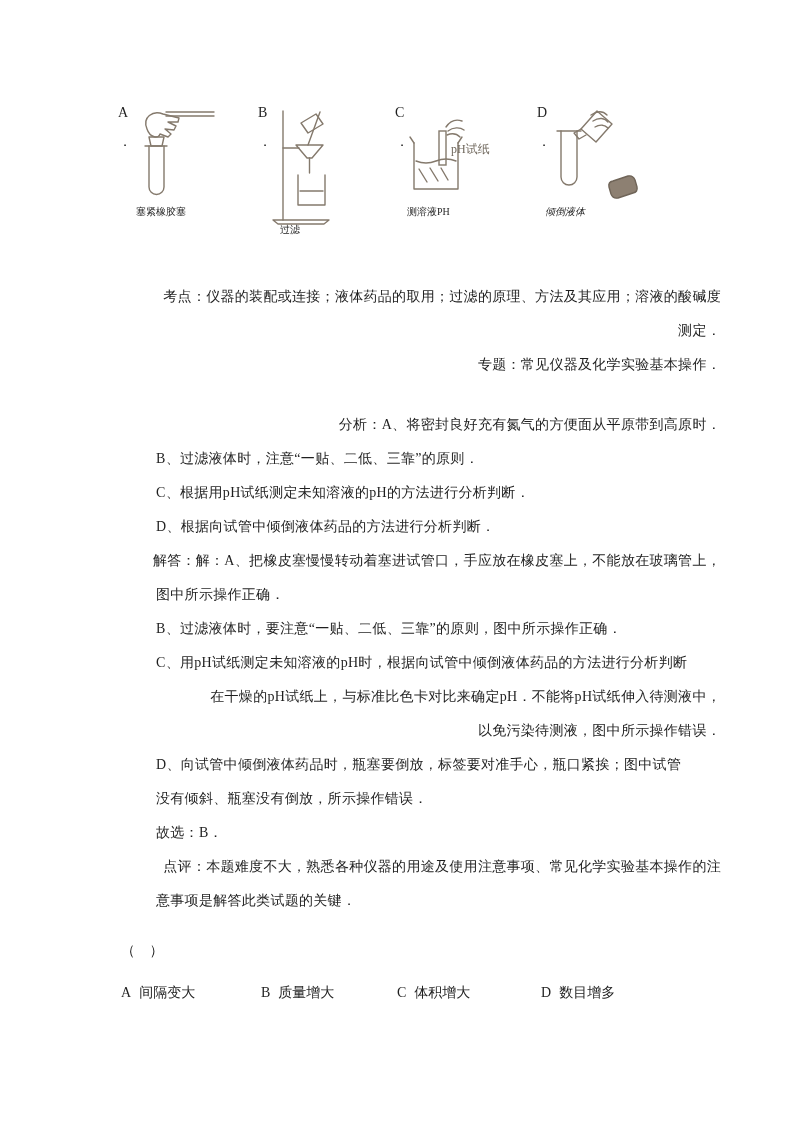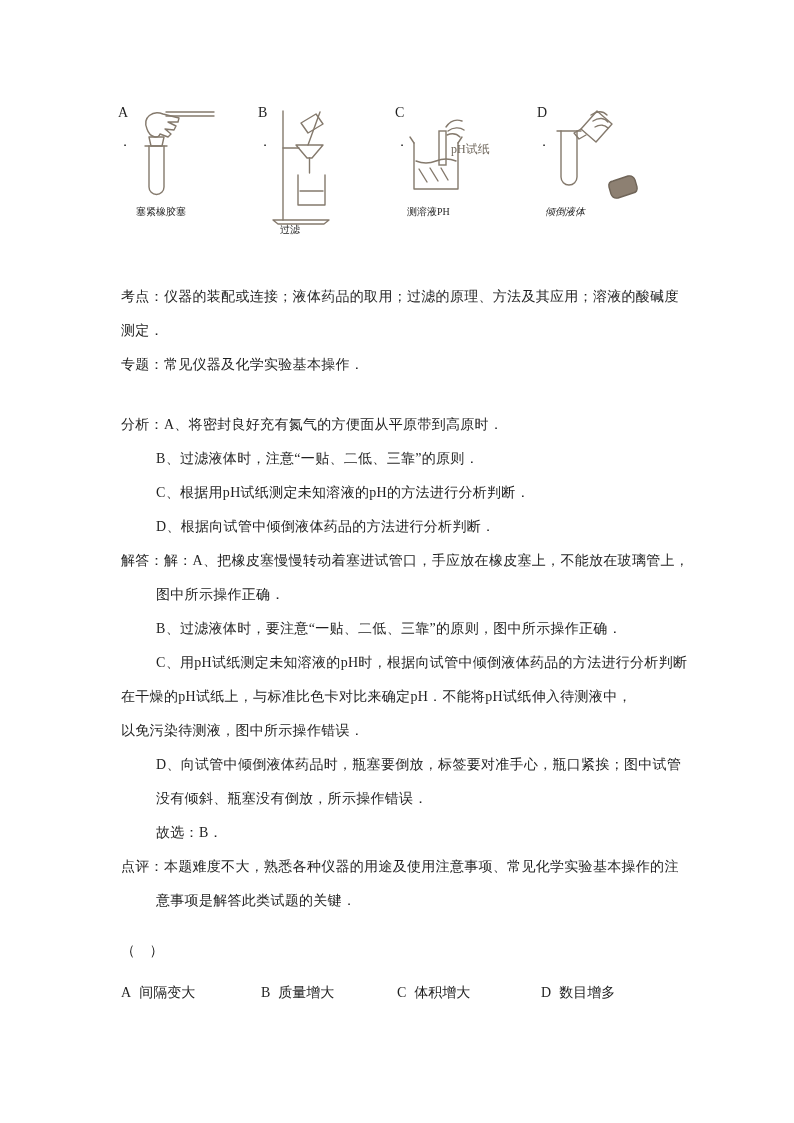--- a/index.html
+++ b/index.html
@@ -32,21 +32,21 @@
   .cap-c { left: 12px; top: 102px; }
   .cap-d { left: 8px;  top: 102px; font-style: italic; }
   .ph-label { position: absolute; left: 56px; top: 38px; font-size: 12px; color: #6f675c; white-space: nowrap; }
 
   
   .content { position: absolute; left: 121px; top: 280px; width: 600px; }
   .line {
     font-size: 14px; line-height: 34px; white-space: nowrap;
     letter-spacing: 0.3px;
   }
-  .ind0 { margin-left: 0; }
+  .ind0 { margin-left: 0; text-align: right; }
   .ind1 { margin-left: 35px; }
   .gap-before { margin-top: 26px; }
 
   
   .question3 { margin-top: 16px; }
   .q-line { font-size: 14px; line-height: 34px; white-space: nowrap; letter-spacing: 0.3px; }
   .q-line2 { margin-top: 8px; }
   .q-options {
     margin-top: 8px;
     display: grid; grid-template-columns: 140px 136px 144px auto;

